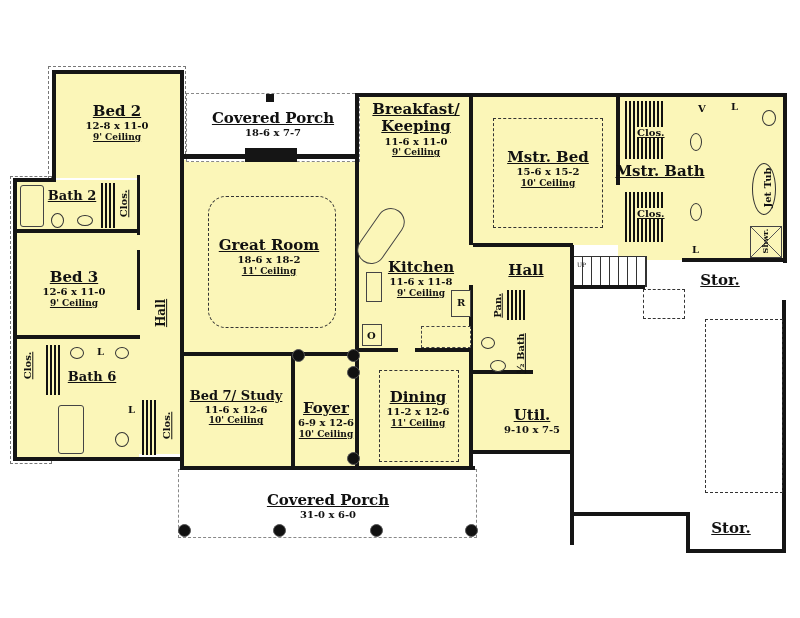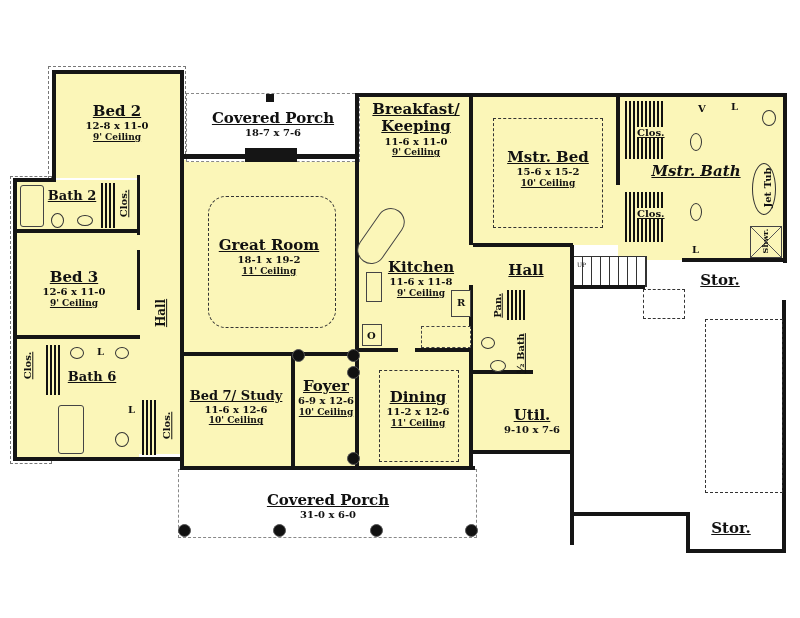--- a/index.html
+++ b/index.html
@@ -132,42 +132,42 @@
   <div class="fixture" style="left:451px;top:290px;width:18px;height:25px;"></div>
   <div class="fixture" style="left:421px;top:326px;width:48px;height:20px;border-style:dashed;"></div>
 
   <div class="lbl" style="left:117px;top:103px;">
     <span class="t">Bed 2</span>
     <span class="d">12-8 x 11-0</span>
     <span class="c">9' Ceiling</span>
   </div>
   <div class="lbl" style="left:273px;top:110px;">
     <span class="t">Covered Porch</span>
-    <span class="d">18-7 x 7-6</span>
+    <span class="d">18-6 x 7-7</span>
   </div>
   <div class="lbl" style="left:416px;top:101px;">
     <span class="t">Breakfast/</span>
     <span class="t">Keeping</span>
     <span class="d">11-6 x 11-0</span>
     <span class="c">9' Ceiling</span>
   </div>
   <div class="lbl" style="left:548px;top:149px;">
     <span class="t">Mstr. Bed</span>
     <span class="d">15-6 x 15-2</span>
     <span class="c">10' Ceiling</span>
   </div>
-  <div class="lbl" style="left:696px;top:163px;font-style:italic;">
+  <div class="lbl" style="left:660px;top:163px;">
     <span class="t">Mstr. Bath</span>
   </div>
   <div class="lbl" style="left:72px;top:189px;">
     <span class="t sm">Bath 2</span>
   </div>
   <div class="lbl" style="left:269px;top:237px;">
     <span class="t">Great Room</span>
-    <span class="d">18-1 x 19-2</span>
+    <span class="d">18-6 x 18-2</span>
     <span class="c">11' Ceiling</span>
   </div>
   <div class="lbl" style="left:74px;top:269px;">
     <span class="t">Bed 3</span>
     <span class="d">12-6 x 11-0</span>
     <span class="c">9' Ceiling</span>
   </div>
   <div class="vlbl" style="left:147px;top:306px;">Hall</div>
   <div class="lbl" style="left:421px;top:259px;">
     <span class="t">Kitchen</span>
@@ -178,33 +178,33 @@
     <span class="t">Hall</span>
   </div>
   <div class="lbl" style="left:92px;top:370px;">
     <span class="t sm">Bath 6</span>
   </div>
   <div class="lbl" style="left:236px;top:389px;">
     <span class="t sm">Bed 7/ Study</span>
     <span class="d">11-6 x 12-6</span>
     <span class="c">10' Ceiling</span>
   </div>
-  <div class="lbl" style="left:326px;top:378px;">
+  <div class="lbl" style="left:326px;top:400px;">
     <span class="t">Foyer</span>
     <span class="d">6-9 x 12-6</span>
     <span class="c">10' Ceiling</span>
   </div>
   <div class="lbl" style="left:418px;top:389px;">
     <span class="t">Dining</span>
     <span class="d">11-2 x 12-6</span>
     <span class="c">11' Ceiling</span>
   </div>
   <div class="lbl" style="left:532px;top:407px;">
     <span class="t">Util.</span>
-    <span class="d">9-10 x 7-6</span>
+    <span class="d">9-10 x 7-5</span>
   </div>
   <div class="lbl" style="left:720px;top:272px;">
     <span class="t">Stor.</span>
   </div>
   <div class="lbl" style="left:731px;top:520px;">
     <span class="t">Stor.</span>
   </div>
   <div class="lbl" style="left:328px;top:492px;">
     <span class="t">Covered Porch</span>
     <span class="d">31-0 x 6-0</span>

